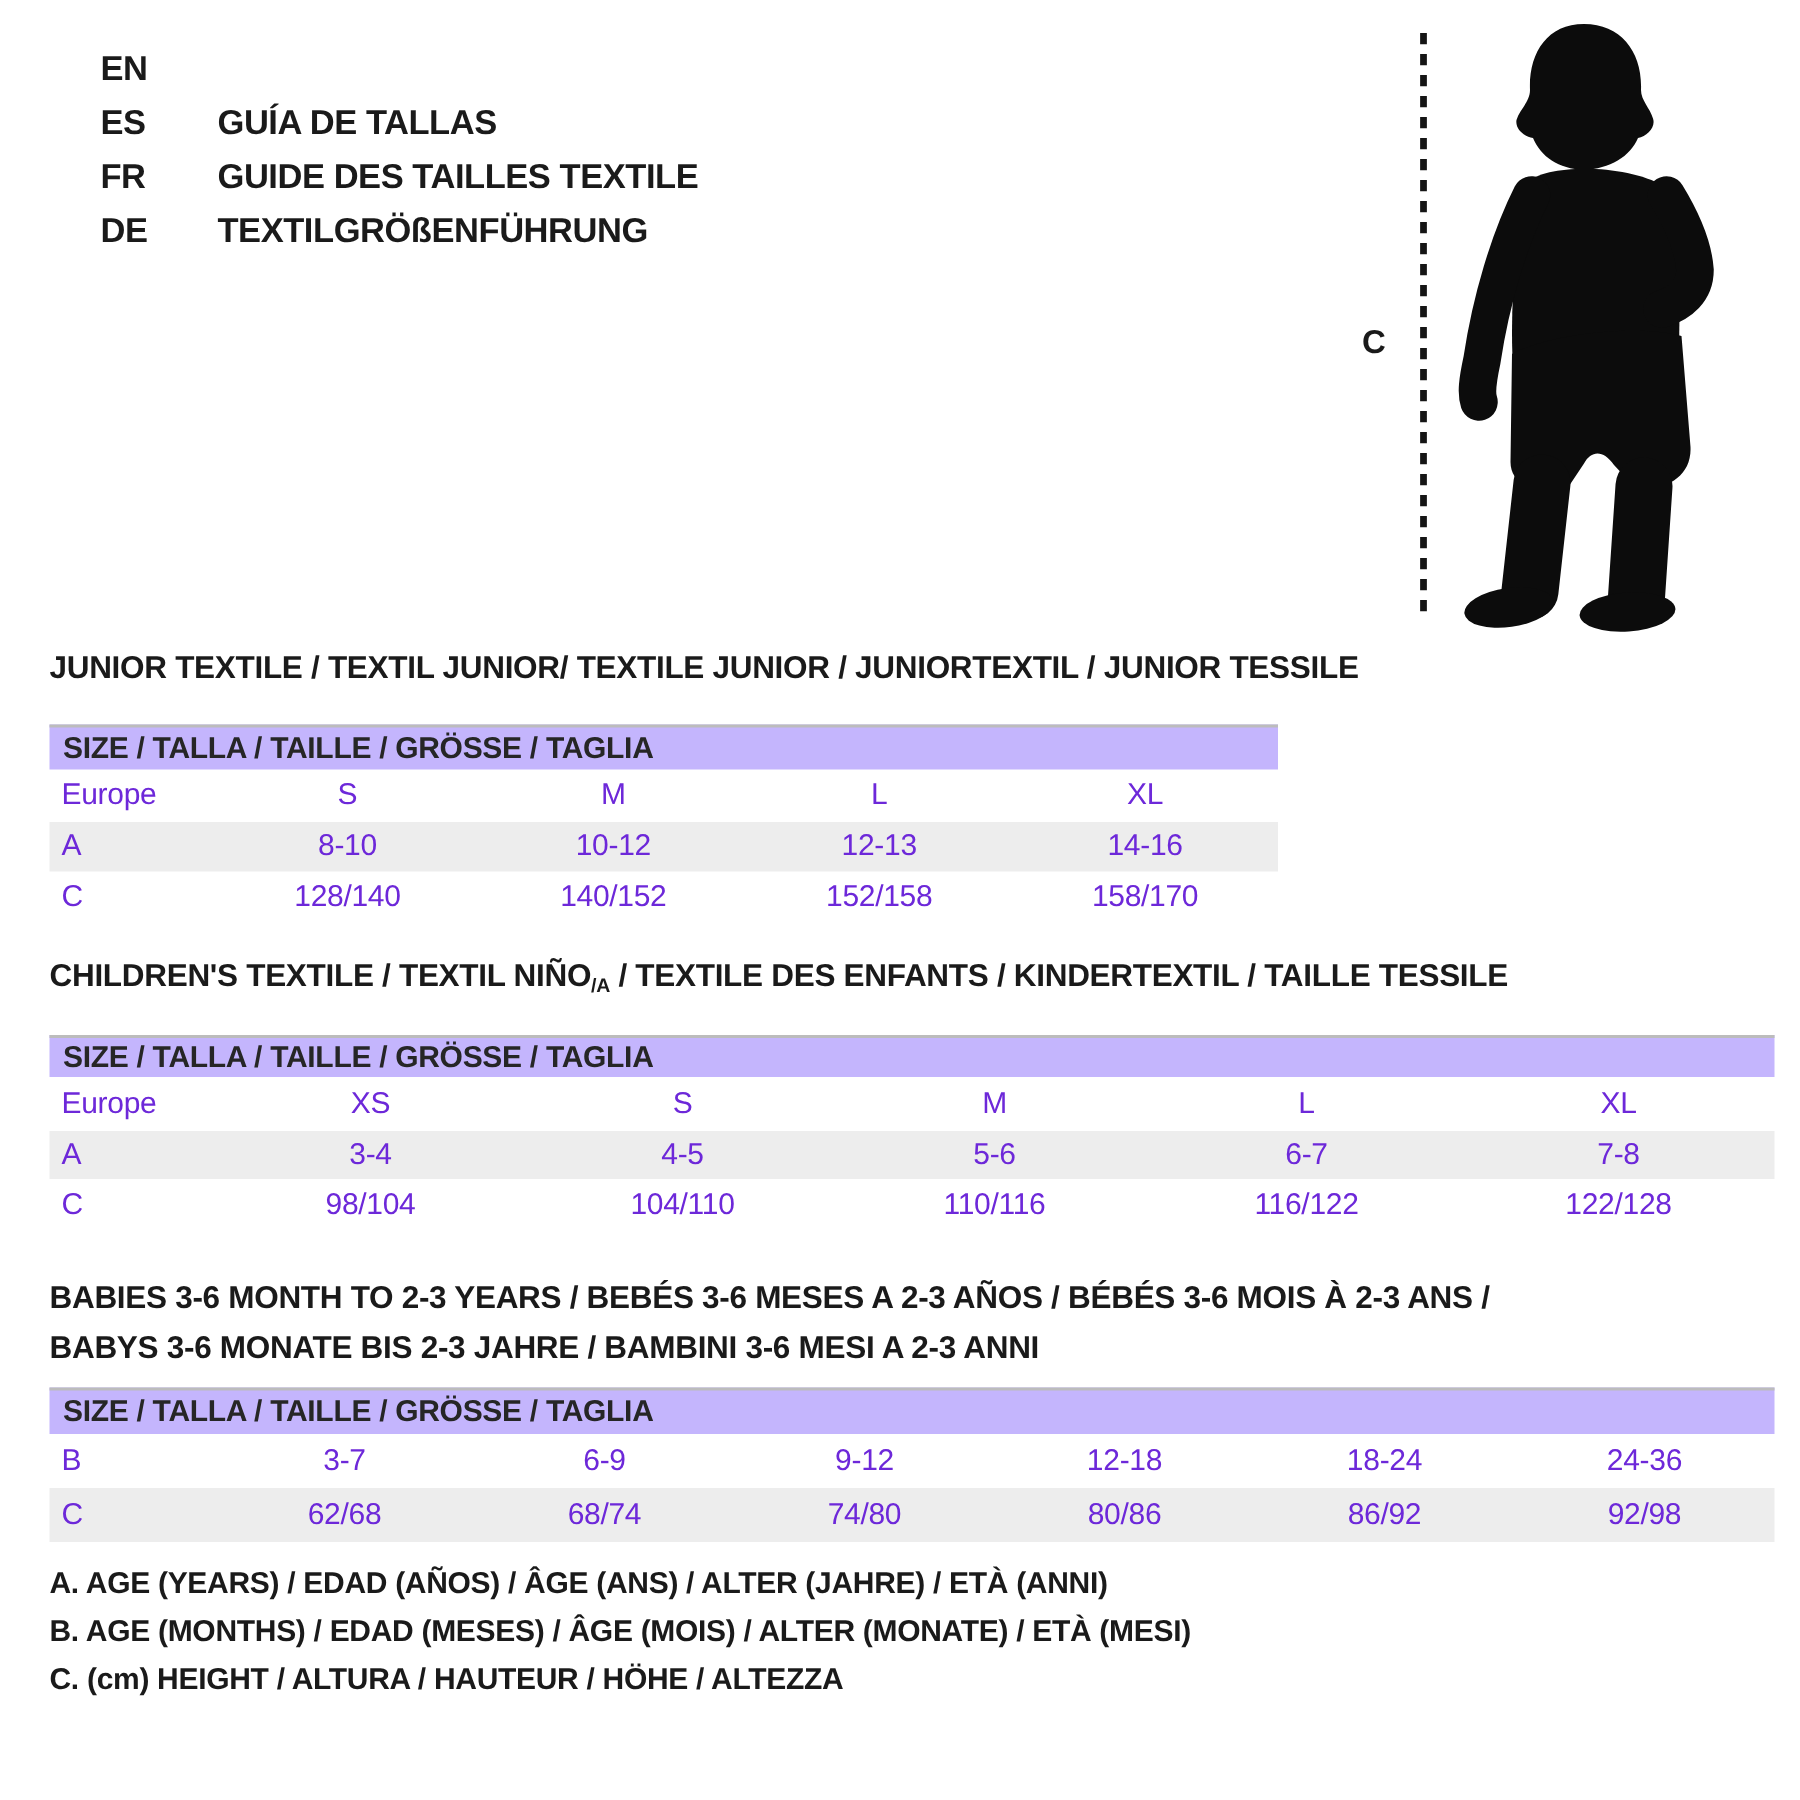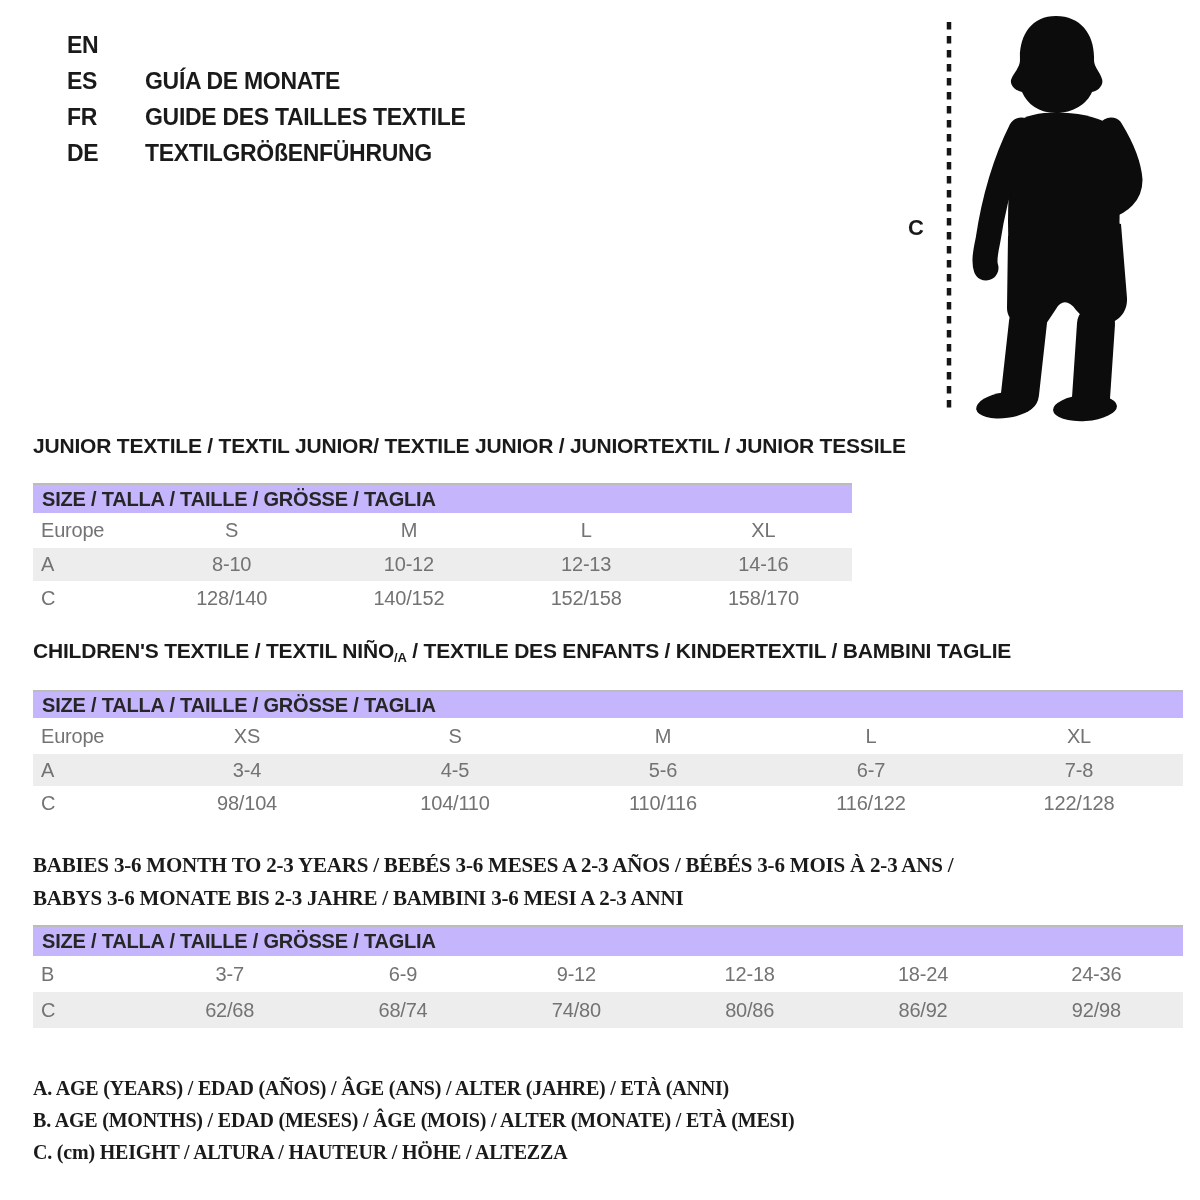--- a/index.html
+++ b/index.html
@@ -10,54 +10,54 @@
   
   .lang-block{position:absolute;left:40px;top:27px;}
   .lang-row{display:flex;height:36px;align-items:center;margin-left:27px;}
   .lang-code{width:78px;font-size:23px;font-weight:700;letter-spacing:-0.3px;}
   .lang-label{font-size:23px;font-weight:700;letter-spacing:-0.3px;}
   
   .figure-svg{position:absolute;left:938px;top:8px;}
   .c-label{position:absolute;left:908px;top:215px;width:32px;font-size:22px;font-weight:700;}
   
   .sec-title{position:absolute;left:33px;font-size:21px;font-weight:700;letter-spacing:-0.2px;white-space:nowrap;}
-  .sec-title.multiline{white-space:normal;line-height:33px;width:1140px;font-family:Liberation Serif, serif;}
+  .sec-title.multiline{white-space:normal;line-height:33px;width:1140px;}
   .tsub{font-size:13px;vertical-align:-4px;font-weight:700;}
   
   .t{position:absolute;left:33px;}
   .t1{top:483px;width:819px;}
   .t2{top:690px;width:1150px;}
   .t3{top:925px;width:1150px;}
   .band{display:flex;align-items:center;background:#c4b5fd;border-top:2px solid #bcbcbc;
         font-size:20px;font-weight:700;letter-spacing:-0.2px;color:#262626;padding-left:9px;box-sizing:border-box;}
   .t1 .band{height:30px;} .t2 .band{height:28px;} .t3 .band{height:31px;}
-  .row{display:grid;align-items:center;font-size:20px;letter-spacing:-0.2px;color:#737373;}
+  .row{display:grid;align-items:center;font-size:20px;letter-spacing:-0.2px;color:#6d28d9;}
   .t1 .row{grid-template-columns:110px repeat(4,1fr);}
   .t2 .row{grid-template-columns:110px repeat(5,1fr);}
   .t3 .row{grid-template-columns:110px repeat(6,1fr);}
   .t1 .r0{height:35px;} .t1 .r1{height:33px;} .t1 .r2{height:35px;}
   .t2 .r0{height:36px;} .t2 .r1{height:32px;} .t2 .r2{height:34px;}
   .t3 .r0{height:36px;} .t3 .r1{height:36px;}
   .shaded{background:#ededed;}
   .lbl{padding-left:8px;text-align:left;}
   .cell{text-align:center;}
   
-  .legend{position:absolute;left:33px;top:1072px;font-family:Liberation Serif, serif;}
+  .legend{position:absolute;left:33px;top:1040px;}
   .legend-line{font-size:20px;font-weight:700;letter-spacing:-0.2px;line-height:32px;white-space:nowrap;}
 </style>
 </head>
 <body>
 
 <div class="lang-block">
   <div class="lang-row">
     <span class="lang-code">EN</span>
   </div>
   <div class="lang-row">
     <span class="lang-code">ES</span>
-    <span class="lang-label">GUÍA DE MONATE</span>
+    <span class="lang-label">GUÍA DE TALLAS</span>
   </div>
   <div class="lang-row">
     <span class="lang-code">FR</span>
     <span class="lang-label">GUIDE DES TAILLES TEXTILE</span>
   </div>
   <div class="lang-row">
     <span class="lang-code">DE</span>
     <span class="lang-label">TEXTILGRÖßENFÜHRUNG</span>
   </div>
 </div>
@@ -110,21 +110,21 @@
   <div class="row r2">
     <span class="lbl">C</span>
     <span class="cell">128/140</span>
     <span class="cell">140/152</span>
     <span class="cell">152/158</span>
     <span class="cell">158/170</span>
   </div>
 </div>
 
 <div class="sec-title" style="top:639px;">
-  <span>CHILDREN'S TEXTILE / TEXTIL NIÑO</span><span class="tsub">/A</span><span> / TEXTILE DES ENFANTS / KINDERTEXTIL / BAMBINI TAGLIE</span>
+  <span>CHILDREN'S TEXTILE / TEXTIL NIÑO</span><span class="tsub">/A</span><span> / TEXTILE DES ENFANTS / KINDERTEXTIL / TAILLE TESSILE</span>
 </div>
 <div class="t t2">
   <div class="band">
     <span>SIZE / TALLA / TAILLE / GRÖSSE / TAGLIA</span>
   </div>
   <div class="row r0">
     <span class="lbl">Europe</span>
     <span class="cell">XS</span>
     <span class="cell">S</span>
     <span class="cell">M</span>

